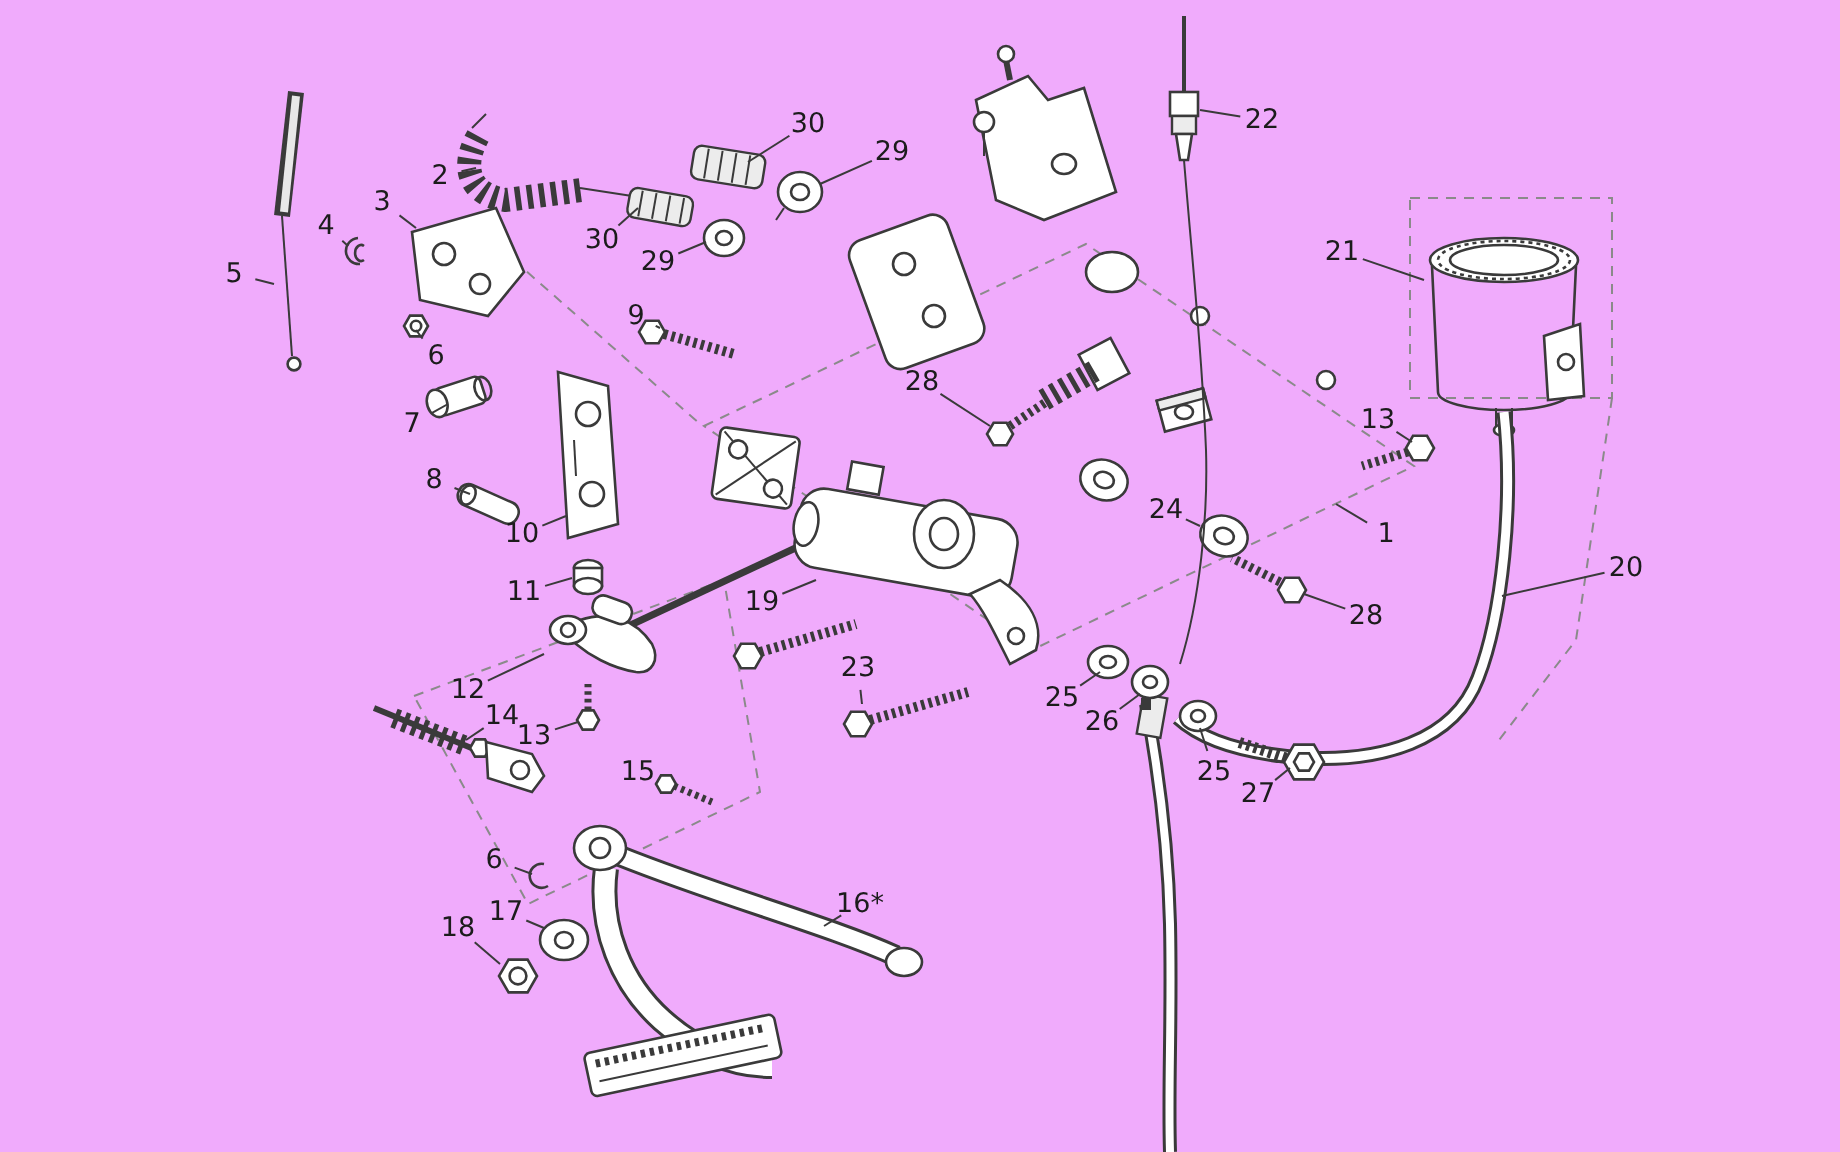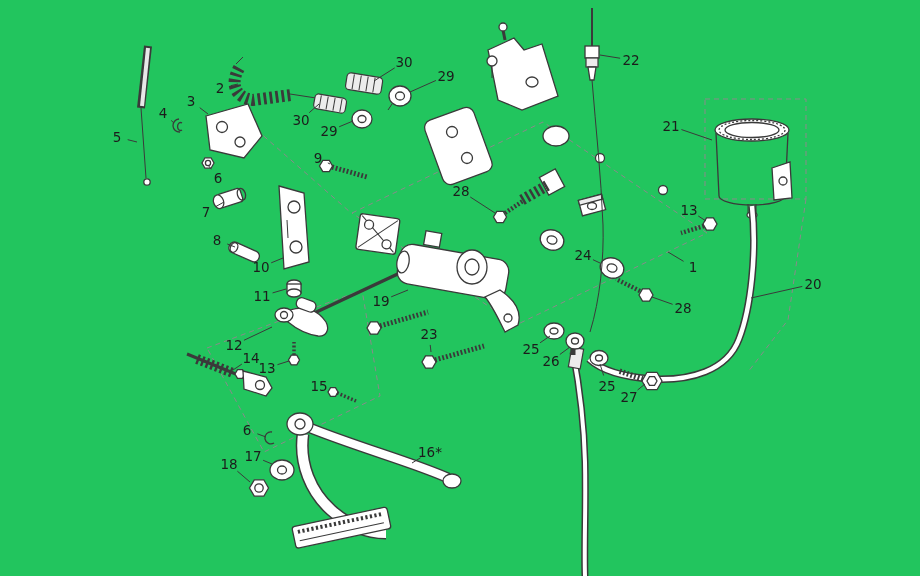--- a/index.html
+++ b/index.html
@@ -1,16 +1,16 @@
 <!DOCTYPE html>
 <html><head>
 <meta charset="utf-8">
 <style>
   html,body{margin:0;padding:0;background:#fff;}
-  .stage{position:relative;width:920px;height:576px;background:#22c55e;overflow:hidden;
+  .stage{position:relative;width:920px;height:576px;background:#f0abfc;overflow:hidden;
          font-family:"DejaVu Sans", sans-serif;}
   svg{display:block;}
   .f{fill:#ffffff;stroke:#3a3a3a;stroke-width:1.3;}
   .g{fill:#ececec;stroke:#3a3a3a;stroke-width:1.2;}
   .s{fill:none;stroke:#3a3a3a;stroke-width:1.3;}
   .thin{fill:none;stroke:#3a3a3a;stroke-width:1;}
   .dash{fill:none;stroke:#8a8a8a;stroke-width:1;stroke-dasharray:5 4;}
   .coil{fill:none;stroke:#3a3a3a;stroke-linecap:butt;}
   .thread{fill:none;stroke:#3a3a3a;stroke-dasharray:1.8 2;}
   .callout{font:13.5px "DejaVu Sans", sans-serif;fill:#1c1c1c;}

